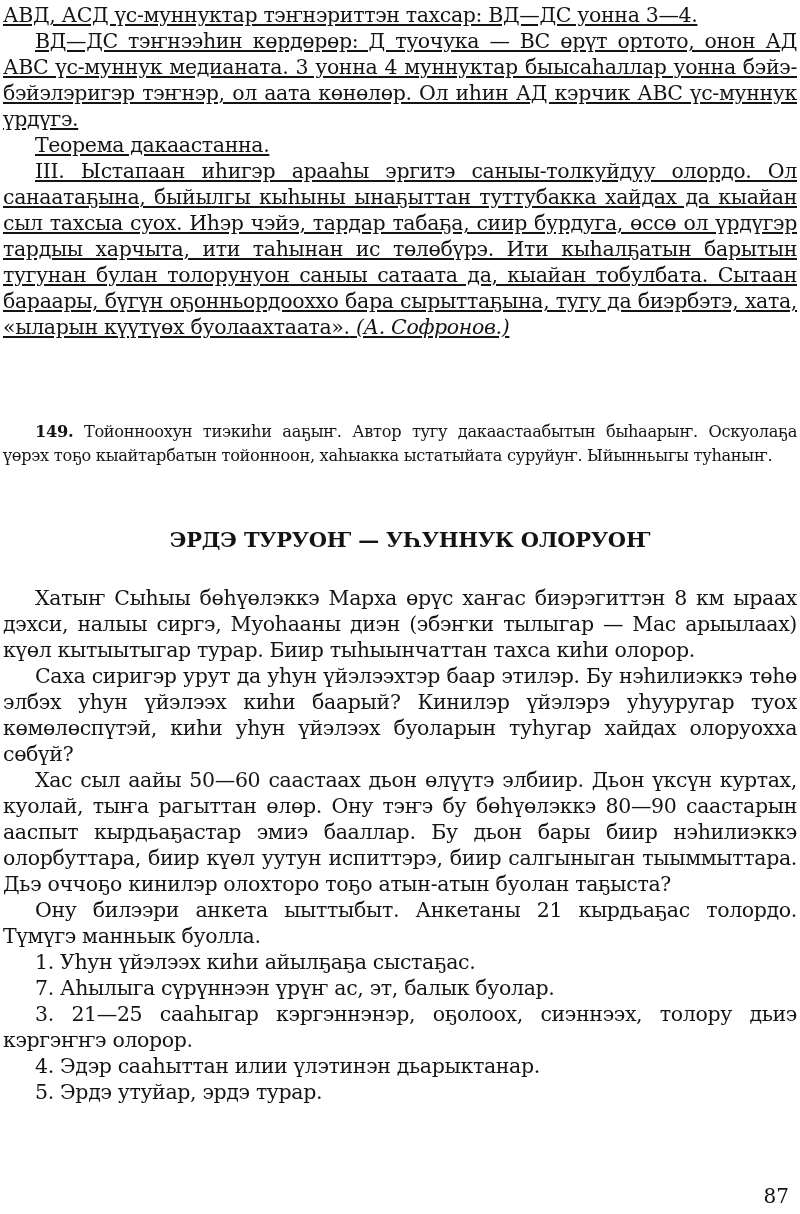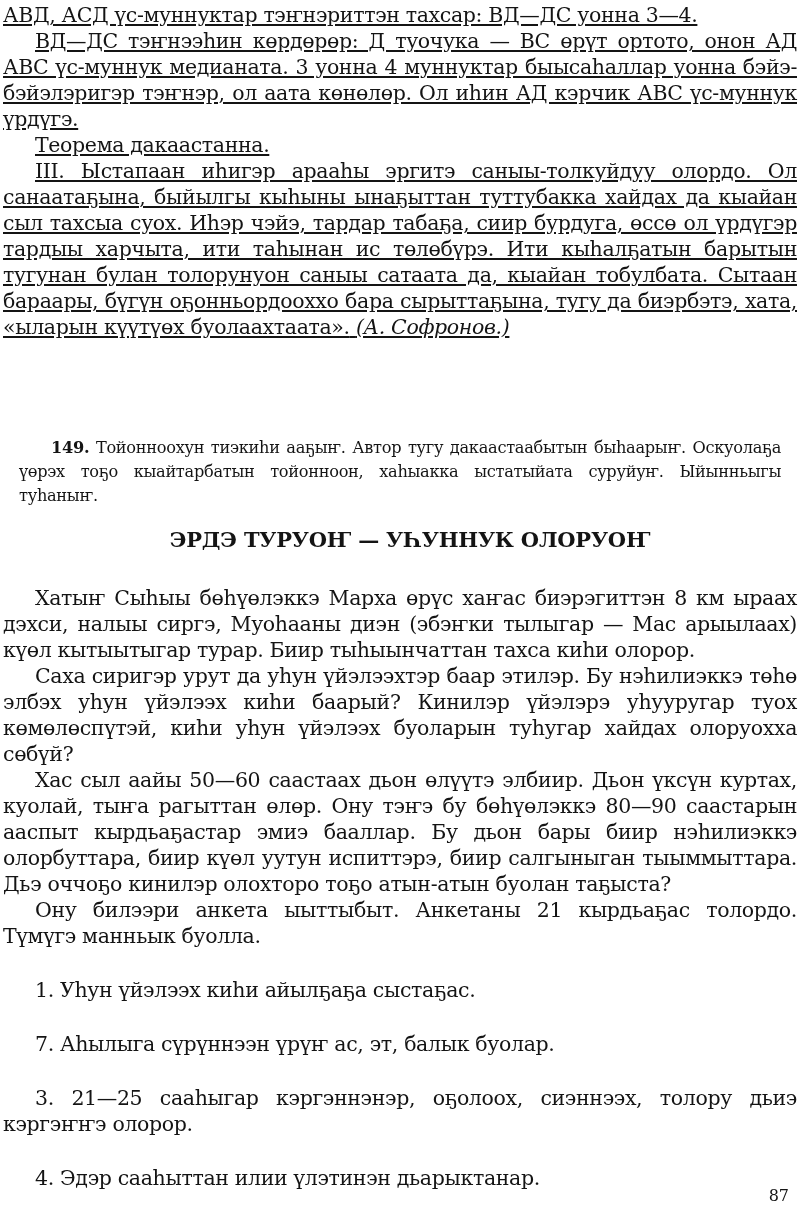--- a/index.html
+++ b/index.html
@@ -45,21 +45,21 @@
       position: absolute;
       top: 420px;
       left: 0;
       width: 794px;
       font-size: 16.2px;
       line-height: 24px;
       text-align: justify;
       letter-spacing: -0.3px;
     }
     .exercise p {
-      margin: 16px;
+      margin: 0;
       text-indent: 32px;
     }
     .exercise .num {
       font-weight: bold;
     }
     .heading {
       position: absolute;
       top: 526px;
       left: 0;
       width: 794px;
@@ -76,27 +76,26 @@
       position: absolute;
       top: 585px;
       left: 0;
       width: 794px;
     }
     .italic {
       font-style: italic;
     }
     .list p {
       text-indent: 32px;
-      margin-top: 28px;
     }
     .page-number {
       position: absolute;
       right: 8px;
       top: 1184px;
-      font-size: 16px;
+      font-size: 20px;
       line-height: 24px;
       margin-left: 10px;
     }
   </style>
 </head>
 <body>
 
 <div class="page">
 
   <div class="block-a body-text">

